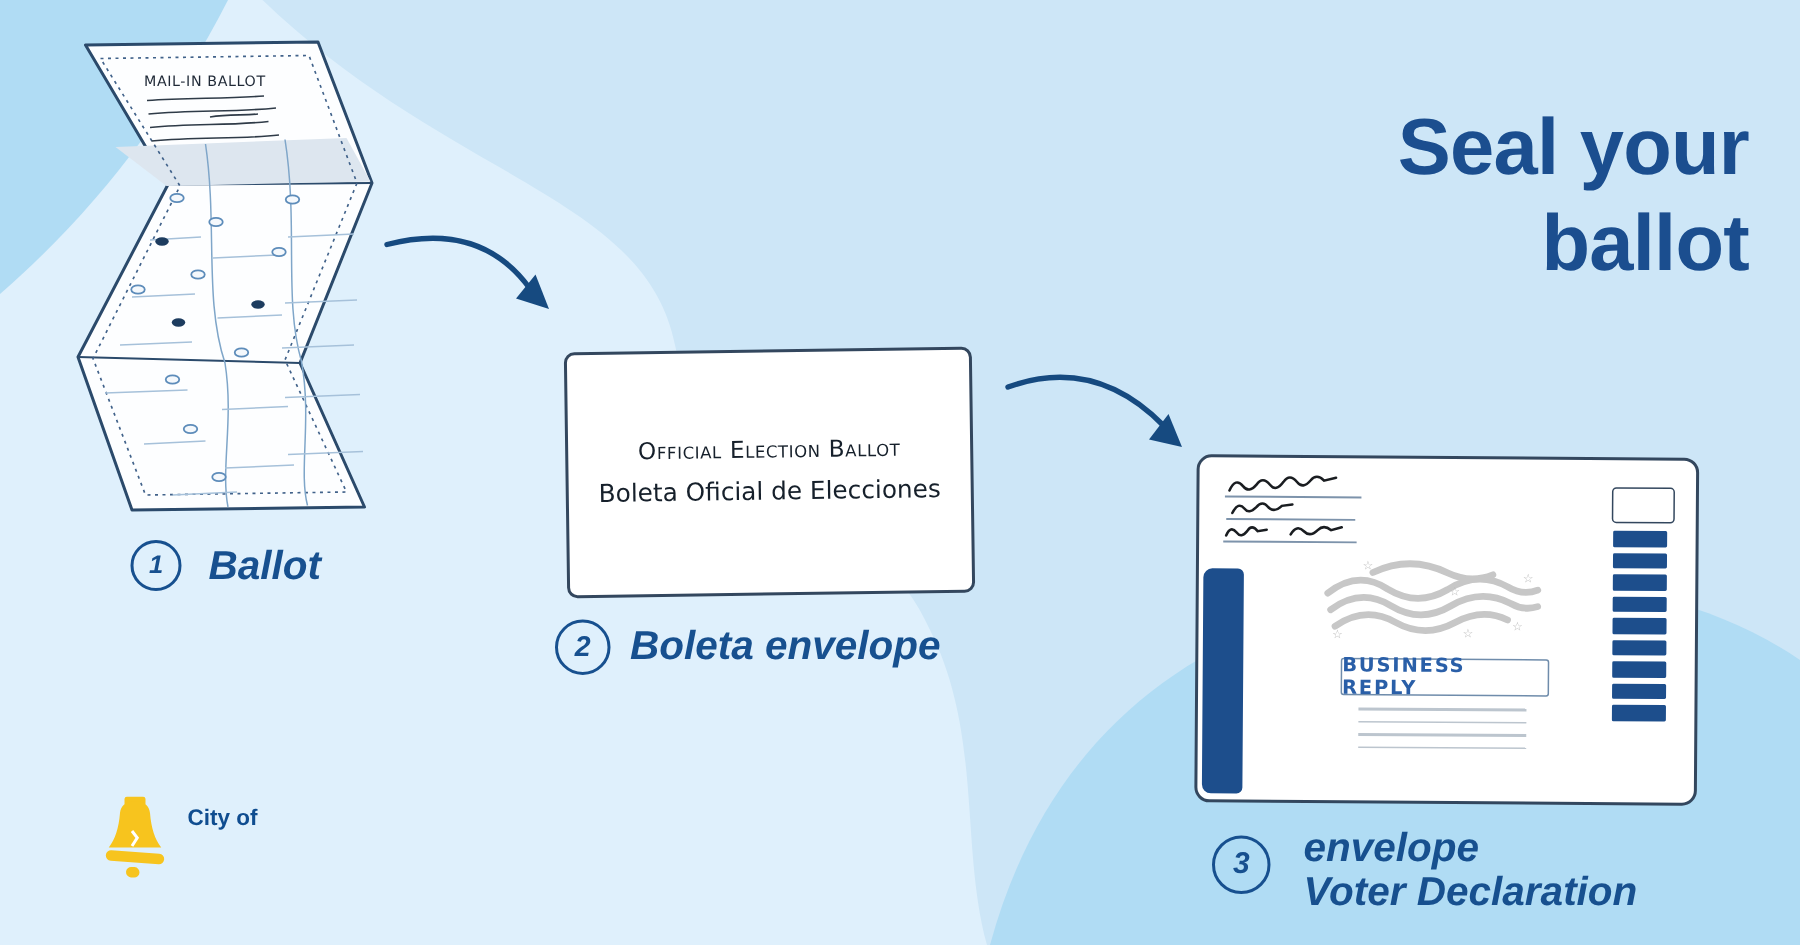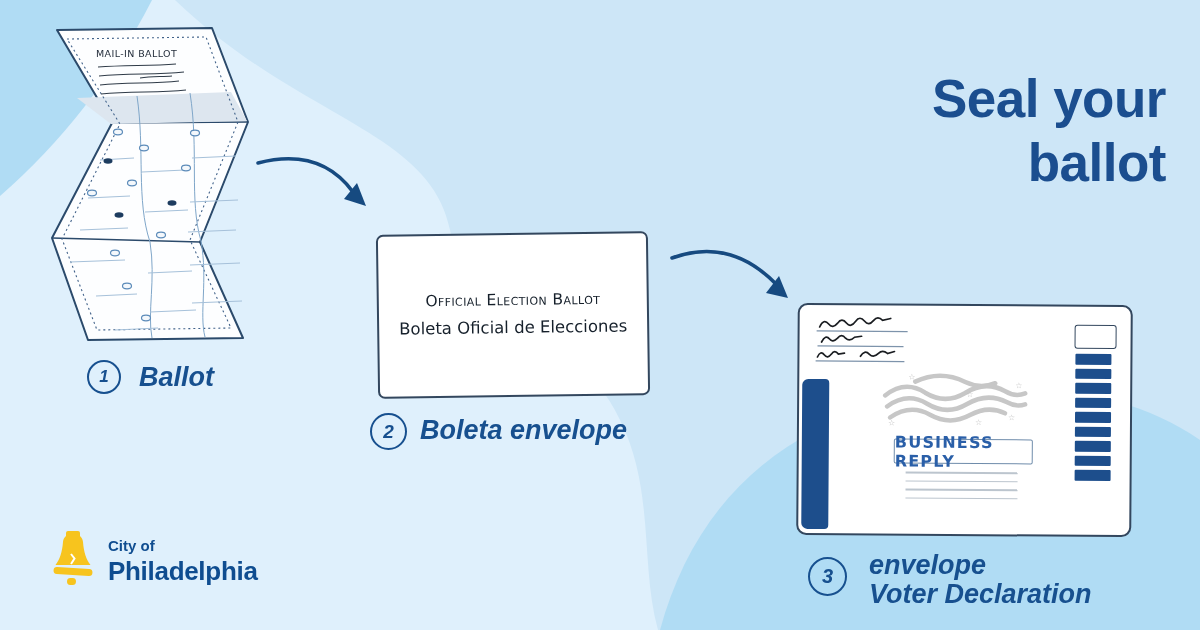--- a/index.html
+++ b/index.html
@@ -47,28 +47,28 @@
     transform:rotate(0.4deg);
   }
   .decl .spine{position:absolute;left:3px;top:74px;width:27px;height:150px;background:#1d4e8c;border-radius:6px 4px 4px 6px;}
   .decl .stamp{position:absolute;left:275px;top:18px;width:40px;height:22px;border:1.6px solid #33475e;border-radius:3px;background:#fff;}
   .decl .bars{position:absolute;left:276px;top:47px;width:36px;}
   .decl .bars div{width:36px;height:10.5px;background:#1d4e8c;margin-bottom:4px;border-radius:1px;}
   .decl .reply{
     position:absolute;left:95px;top:133px;width:137px;height:23px;
     border:1.5px solid #6f8cab;background:#fff;border-radius:2px;
     display:flex;align-items:center;justify-content:flex-end;
-    font-family:"DejaVu Sans",sans-serif;font-size:16px;font-weight:700;
+    font-family:"DejaVu Sans",sans-serif;font-size:13px;font-weight:700;
     letter-spacing:1.2px;color:#2a5fa8;
   }
   .decl .addr-lines{position:absolute;left:107px;top:166px;width:112px;}
   .decl .addr-lines div{height:1.5px;background:#bcc5ce;margin-bottom:7px;}
 
   
-  .logo{position:absolute;left:52px;top:531px;display:flex;align-items:flex-start;}
+  .logo{position:absolute;left:69px;top:531px;display:flex;align-items:flex-start;}
   .logo .text{margin-left:14px;color:#0f4d90;}
   .logo .text .cityof{font-size:15px;font-weight:600;margin-top:6px;}
   .logo .text .philly{font-size:26px;font-weight:700;letter-spacing:-0.3px;margin-top:2px;}
 </style>
 </head>
 <body>
 
 <div class="canvas">
 
   <svg class="abs" width="1200" height="630" viewBox="0 0 1200 630" style="left:0;top:0;">
@@ -226,17 +226,16 @@
       <g fill="#f7c41e">
         <path d="M16,0 h10 a2,2 0 0 1 2,2 v3 h-14 v-3 a2,2 0 0 1 2,-2 z"></path>
         <path d="M21,3 C14.5,3 11.5,6.5 11,11 C10.2,21 7.8,28.5 3.5,34 L38.5,34 C34.2,28.5 31.8,21 31,11 C30.5,6.5 27.5,3 21,3 Z"></path>
         <rect x="1.5" y="37" width="39" height="7" rx="3.5" transform="rotate(4 21 40.5)"></rect>
         <rect x="15" y="47" width="9" height="7" rx="3.5" transform="rotate(4 19.5 50.5)"></rect>
       </g>
       <path d="M19,23 l3.5,4.5 L19,33" stroke="#ffffff" stroke-width="2" fill="none"></path>
     </svg>
     <div class="text">
       <div class="cityof">City of</div>
-      <div class="philly">Philadelphia</div>
     </div>
   </div>
 
 </div>
 
 </body></html>

